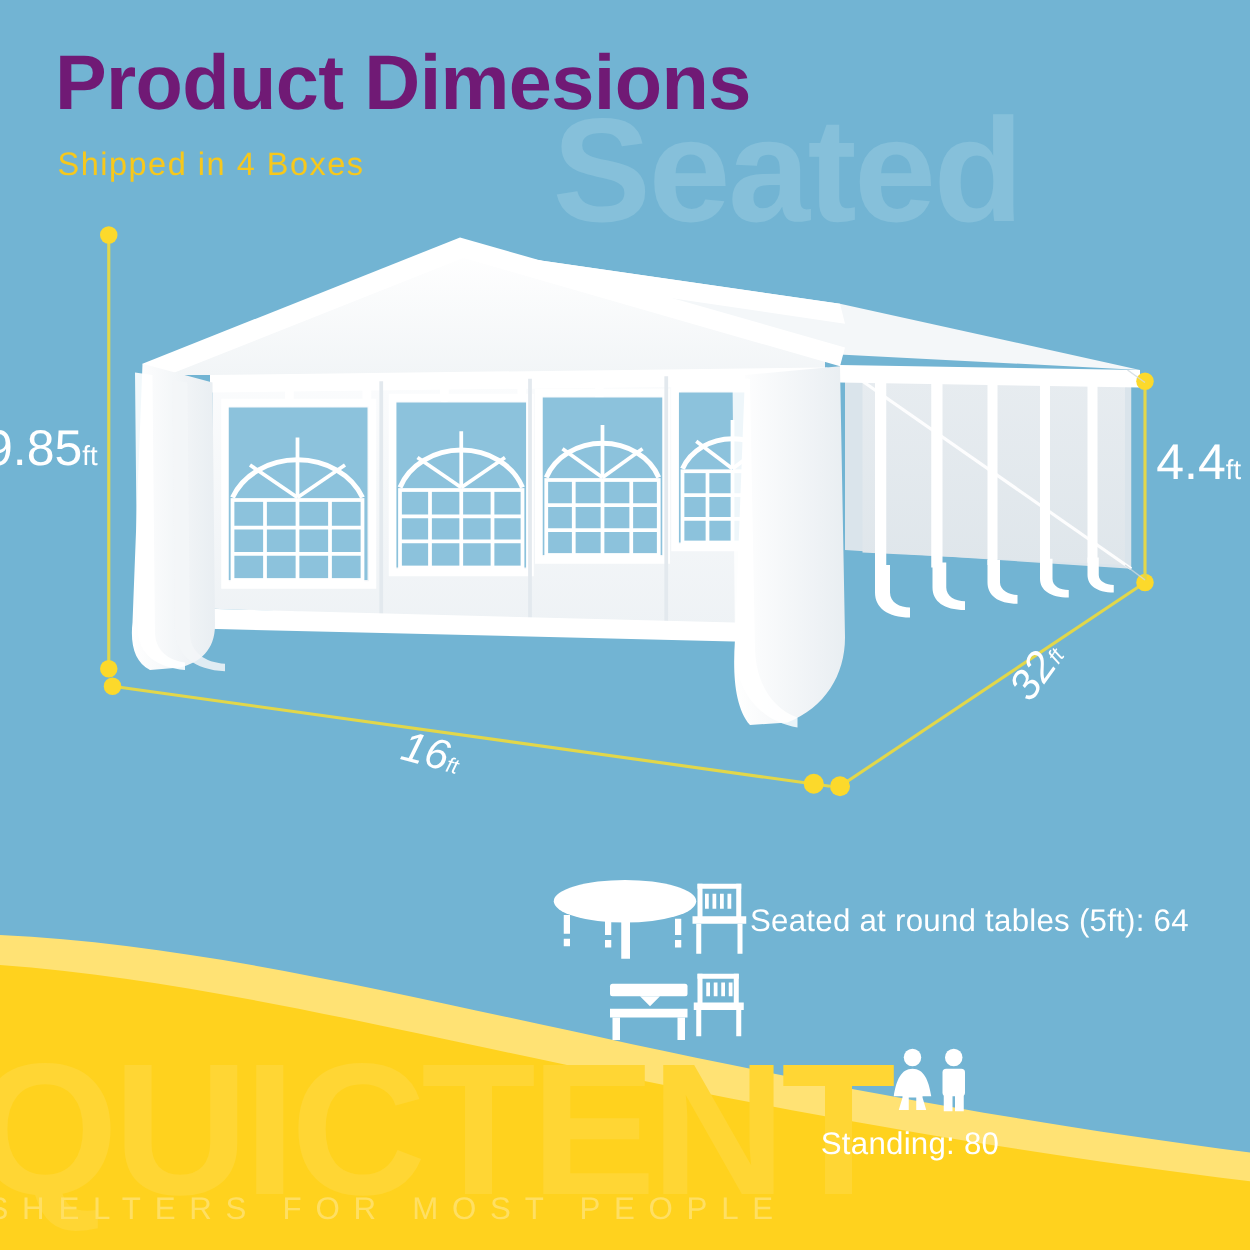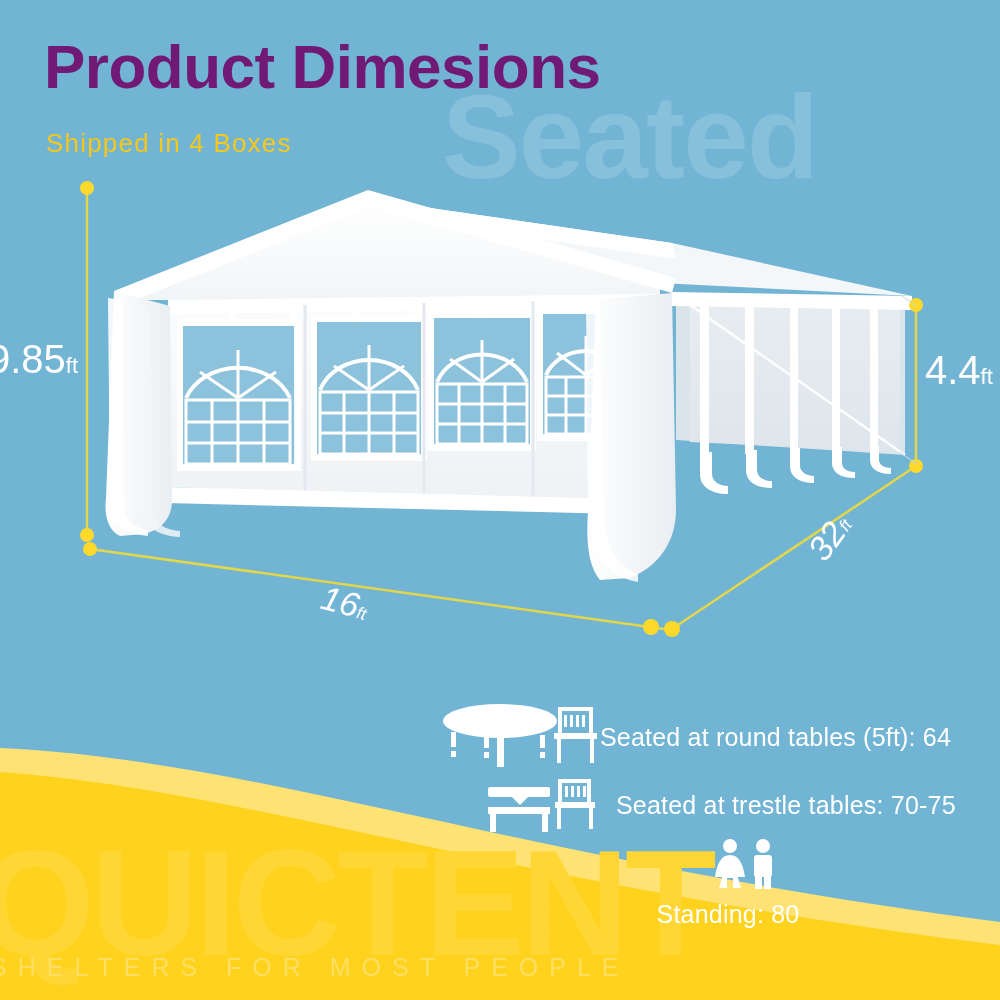--- a/index.html
+++ b/index.html
@@ -36,21 +36,21 @@
 
   
   .title{
     position:absolute;left:44px;top:34px;
     font-size:62px;font-weight:700;color:#701a75;
     letter-spacing:-0.5px;line-height:1.05;white-space:nowrap;
   }
   .subtitle{
     position:absolute;left:46px;top:116px;
     font-size:26px;font-weight:400;color:#f7c81c;
-    letter-spacing:1.2px;white-space:nowrap;margin-top:12px;
+    letter-spacing:1.2px;white-space:nowrap;
   }
 
   
   .dim-label{position:absolute;color:#ffffff;white-space:nowrap;font-weight:400;}
   .dim-num{font-size:40px;}
   .dim-unit{font-size:22px;}
 
   .dim-height{left:-12px;top:337px;}
   .dim-right{left:925px;top:348px;}
 
@@ -348,21 +348,20 @@
             <rect x="9" y="9" width="3" height="11"></rect>
             <rect x="15" y="9" width="3" height="11"></rect>
             <rect x="21" y="9" width="3" height="11"></rect>
             <rect x="27" y="9" width="3" height="11"></rect>
             <rect x="-1" y="25" width="40" height="6"></rect>
             <rect x="1" y="31" width="4" height="21"></rect>
             <rect x="33" y="31" width="4" height="21"></rect>
           </g>
         </svg>
       </div>
-      <div class="cap-text">Seated at trestle tables: 70-75</div>
     </div>
 
     <div class="cap-row r3">
       <div class="cap-icon">
         <svg width="160" height="60" viewBox="0 0 160 60">
           <g fill="#ffffff" transform="translate(76,2)">
             <circle cx="14" cy="8" r="7"></circle>
             <path d="M14,17 c-9,0 -13,9 -15,22 l7,0 l0,1 l-3,10 l8,0 l0,-10 l6,0 l0,10 l8,0 l-3,-10 l0,-1 l7,0 c-2,-13 -6,-22 -15,-22 Z"></path>
           </g>
           <g fill="#ffffff" transform="translate(110,2)">

